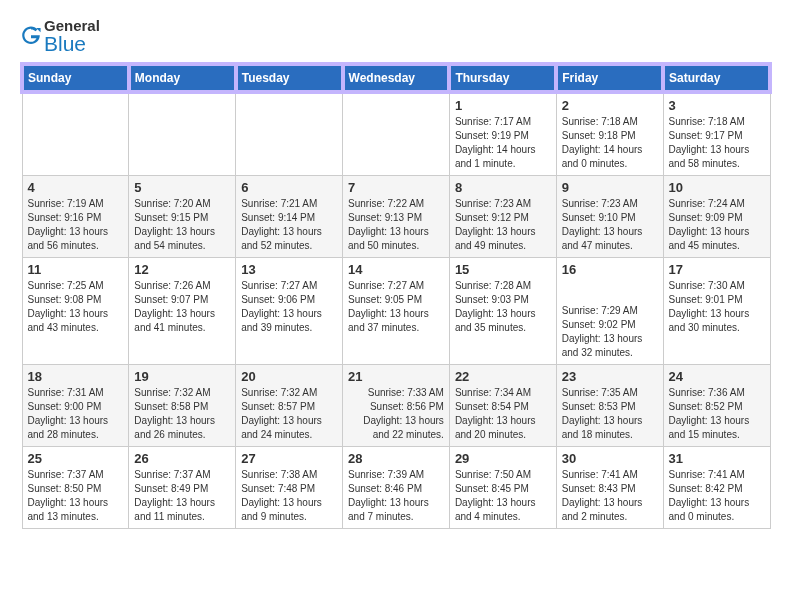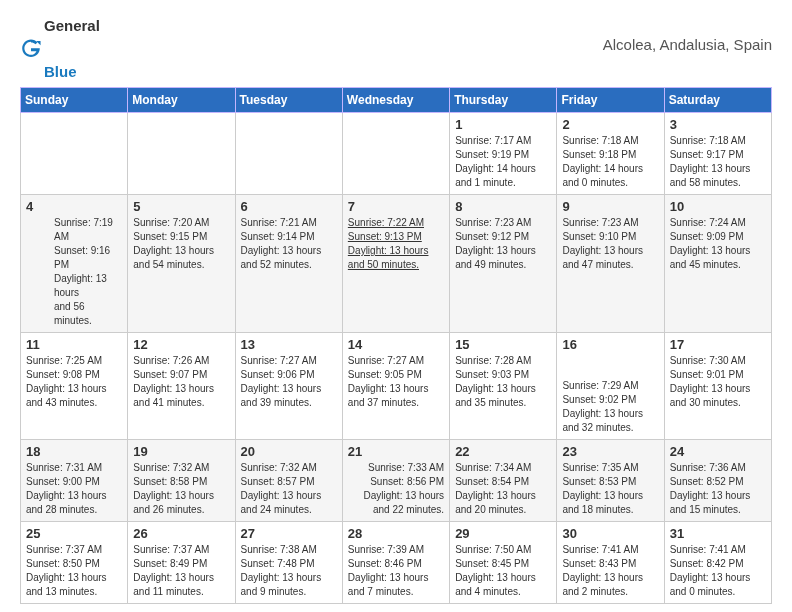--- a/index.html
+++ b/index.html
@@ -6,41 +6,40 @@
     body {
       font-family: Arial, sans-serif;
       background: #fff;
       width: 792px;
       min-height: 612px;
       padding: 10px 20px 10px 20px;
     }
     .header-section {
       display: flex;
       justify-content: space-between;
-      align-items: center;
+      align-items: flex-start;
       margin-bottom: 8px;
       gap: 36px;
     }
     .logo {
       display: flex;
       align-items: center;
       margin-top: 8px;
     }
     .logo-text-general {
       font-size: 15px;
       font-weight: bold;
       color: #333;
       line-height: 1;
     }
     .logo-text-blue {
-      font-size: 15px;
-      font-weight: bold;
+      font-size: 21px;
+      font-weight: normal;
       color: #1a7abf;
       line-height: 1;
-      margin-top: 31px;
     }
     .logo-icon {
       width: 22px;
       height: 22px;
       margin-right: 2px;
     }
     .logo-words {
       display: flex;
       flex-direction: column;
     }
@@ -61,21 +60,21 @@
       border-collapse: collapse;
       font-size: 11px;
     }
     .calendar th {
       background: #2a6dbf;
       color: #fff;
       padding: 5px 4px;
       text-align: left;
       font-size: 12px;
       font-weight: bold;
-      border: 1px solid #c4b5fd;
+      border: 4px solid #c4b5fd;
     }
     .calendar td {
       border: 1px solid #ccc;
       vertical-align: top;
       padding: 4px 5px;
       width: calc(100% / 7);
       min-height: 80px;
       background: #fff;
     }
     .calendar tr:nth-child(even) td {
@@ -106,21 +105,20 @@
     <svg class="logo-icon" viewBox="0 0 30 30" xmlns="http://www.w3.org/2000/svg">
       <path d="M15 5 C10 5 6 9 6 14 C6 19 10 23 15 23 C18 23 21 21 22.5 18 L15 18 L15 14 L27 14 C27 20.6 21.6 26 15 26 C8.4 26 3 20.6 3 14 C3 7.4 8.4 2 15 2 C18.5 2 21.7 3.5 23.9 6 L21 8.5 C19.5 6.9 17.4 6 15 6 Z" fill="#1a7abf"></path>
       <path d="M22 4 L28 4 L28 10 Z" fill="#1a7abf"></path>
     </svg>
     <div class="logo-words">
       <span class="logo-text-general">General</span>
       <span class="logo-text-blue">Blue</span>
     </div>
   </div>
   <div class="title-section">
-    <div class="subtitle">Alcolea, Andalusia, Spain</div>
   </div>
 </div>
 
 <table class="calendar">
   <thead>
     <tr>
       <th>Sunday</th>
       <th>Monday</th>
       <th>Tuesday</th>
       <th>Wednesday</th>
@@ -153,42 +151,42 @@
           <div class="day-number">3</div>
           <div class="day-info" style="white-space: pre-line;">Sunrise: 7:18 AM
 Sunset: 9:17 PM
 Daylight: 13 hours
 and 58 minutes.</div>
         </td>
       </tr>
       <tr class="row-even">
         <td>
           <div class="day-number">4</div>
-          <div class="day-info" style="white-space: pre-line; margin-left: 28px;">Sunrise: 7:19 AM
+          <div class="day-info" style="white-space: pre-line;">Sunrise: 7:19 AM
 Sunset: 9:16 PM
 Daylight: 13 hours
 and 56 minutes.</div>
         </td>
         <td>
           <div class="day-number">5</div>
           <div class="day-info" style="white-space: pre-line;">Sunrise: 7:20 AM
 Sunset: 9:15 PM
 Daylight: 13 hours
 and 54 minutes.</div>
         </td>
         <td>
           <div class="day-number">6</div>
           <div class="day-info" style="white-space: pre-line;">Sunrise: 7:21 AM
 Sunset: 9:14 PM
 Daylight: 13 hours
 and 52 minutes.</div>
         </td>
         <td>
           <div class="day-number">7</div>
-          <div class="day-info" style="white-space: pre-line; text-decoration: underline;">Sunrise: 7:22 AM
+          <div class="day-info" style="white-space: pre-line;">Sunrise: 7:22 AM
 Sunset: 9:13 PM
 Daylight: 13 hours
 and 50 minutes.</div>
         </td>
         <td>
           <div class="day-number">8</div>
           <div class="day-info" style="white-space: pre-line;">Sunrise: 7:23 AM
 Sunset: 9:12 PM
 Daylight: 13 hours
 and 49 minutes.</div>

